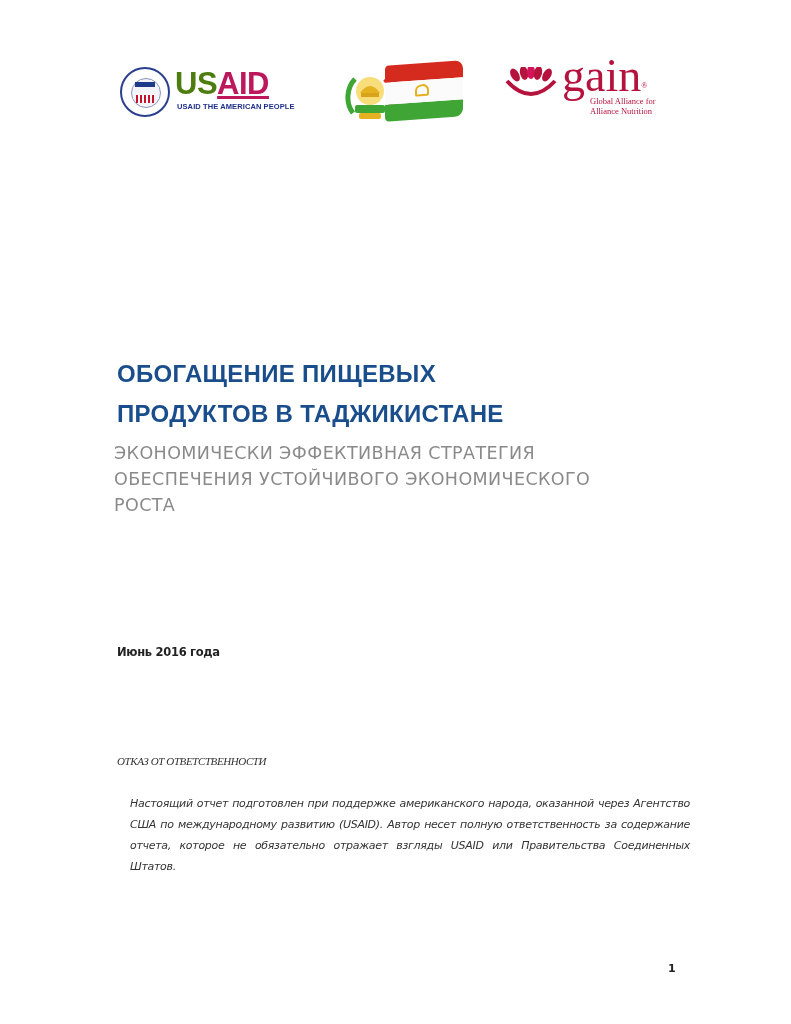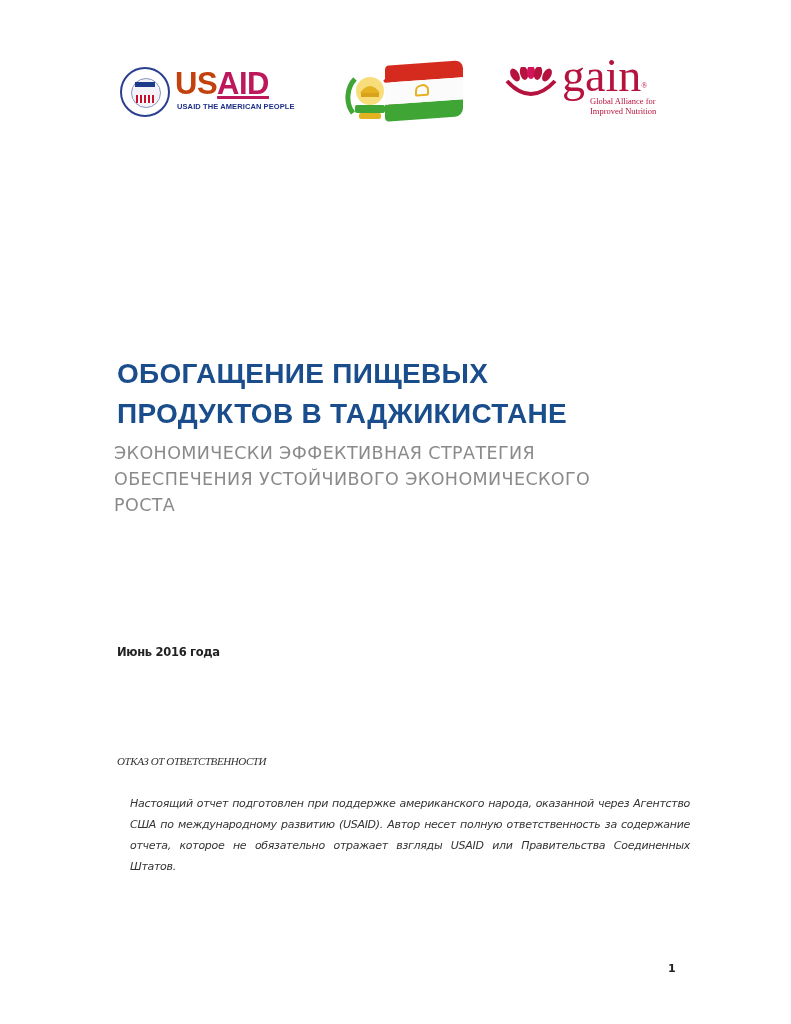--- a/index.html
+++ b/index.html
@@ -7,42 +7,42 @@
 
     .logos { position: absolute; top: 55px; left: 0; width: 791px; height: 75px; }
 
     
     .usaid { position: absolute; left: 120px; top: 10px; width: 175px; height: 55px; }
     .usaid-seal { position: absolute; left: 0; top: 2px; width: 50px; height: 50px; border-radius: 50%; border: 2px solid #2a3f8f; box-sizing: border-box; background: #fff; }
     .usaid-seal .inner { position: absolute; left: 9px; top: 9px; width: 28px; height: 28px; border-radius: 50%; border: 1px solid #8a94c0; background: #f4f4f8; }
     .usaid-seal .band { position: absolute; left: 13px; top: 13px; width: 20px; height: 5px; background: #1e3a8a; }
     .usaid-seal .stripes { position: absolute; left: 14px; top: 26px; width: 18px; height: 8px; background: repeating-linear-gradient(90deg, #c8102e 0 2px, #fff 2px 4px); }
     .usaid-word { position: absolute; left: 55px; top: 2px; font-weight: bold; font-size: 31px; letter-spacing: -0.5px; line-height: 34px; }
-    .usaid-word .us { color: #c2410c; }
+    .usaid-word .us { color: #4d7c0f; }
     .usaid-word .aid { color: #be185d; text-decoration: underline; }
     .usaid-tag { position: absolute; left: 57px; top: 37px; font-size: 7.5px; color: #1e2f8a; font-weight: bold; letter-spacing: 0.1px; white-space: nowrap; }
 
     
     .tajik { position: absolute; left: 345px; top: 8px; width: 120px; height: 62px; }
     .emblem { position: absolute; left: 0; top: 6px; width: 50px; height: 54px; }
     .flag { position: absolute; left: 40px; top: 0; width: 78px; height: 58px; transform: skewY(-4deg); }
     .flag .r { height: 17px; background: #d52b1e; border-radius: 4px 8px 0 0; }
     .flag .w { height: 22px; background: #fbfbfb; position: relative; }
     .flag .w .crown { position: absolute; left: 30px; top: 4px; width: 14px; height: 12px; border-radius: 50% 50% 2px 2px; border: 2px solid #e4b120; box-sizing: border-box; }
     .flag .g { height: 17px; background: #3fa535; border-radius: 0 0 8px 4px; }
 
     
     .gain { position: absolute; left: 505px; top: 4px; width: 170px; height: 60px; }
     .gain-bowl { position: absolute; left: 0; top: 8px; width: 52px; height: 32px; }
     .gain-word { position: absolute; left: 57px; top: -6px; font-family: "Liberation Serif", serif; font-size: 46px; color: #b5123e; line-height: 46px; }
     .gain-word sup { font-size: 8px; vertical-align: top; position: relative; top: 10px; }
     .gain-tag { position: absolute; left: 85px; top: 37px; font-family: "Liberation Serif", serif; font-size: 8.5px; color: #b5123e; line-height: 10px; }
 
     
-    .title { position: absolute; left: 117px; top: 354px; margin: 0; font-family: "Liberation Sans", sans-serif; font-weight: bold; font-size: 28px; line-height: 40px; color: #1a4d8c; letter-spacing: 0.3px; }
+    .title { position: absolute; left: 117px; top: 354px; margin: 0; font-family: "Liberation Sans", sans-serif; font-weight: bold; font-size: 24px; line-height: 40px; color: #1a4d8c; letter-spacing: 0.3px; }
     .subtitle { position: absolute; left: 114px; top: 440px; margin: 0; width: 560px; font-family: "DejaVu Sans", sans-serif; font-size: 17.5px; line-height: 26px; color: #8a8a8a; letter-spacing: 0.4px; font-weight: normal; }
 
     .date { position: absolute; left: 117px; top: 645px; font-family: "DejaVu Sans", sans-serif; font-size: 11.5px; font-weight: bold; color: #222; letter-spacing: -0.3px; }
 
     .disclaimer-heading { position: absolute; left: 117px; top: 755px; font-family: Liberation Serif, serif; font-style: italic; font-size: 11px; color: #333; letter-spacing: -0.4px; }
     .disclaimer-text { position: absolute; left: 117px; top: 780px; width: 560px; font-family: "DejaVu Sans", sans-serif; font-style: italic; font-size: 11px; line-height: 21px; color: #333; text-align: justify; letter-spacing: -0.3px; margin: 13px; }
 
     .page-number { position: absolute; left: 668px; top: 962px; font-family: "DejaVu Sans", sans-serif; font-size: 11px; font-weight: bold; color: #222; }
   </style>
 </head>
@@ -85,21 +85,21 @@
       <path d="M2 14 Q26 40 50 14" stroke="#b5123e" stroke-width="4" fill="none"></path>
       <ellipse cx="10" cy="8" rx="4" ry="7" fill="#b5123e" transform="rotate(-30 10 8)"></ellipse>
       <ellipse cx="19" cy="6" rx="4" ry="7" fill="#b5123e" transform="rotate(-12 19 6)"></ellipse>
       <ellipse cx="26" cy="5" rx="4" ry="7" fill="#d4145a"></ellipse>
       <ellipse cx="33" cy="6" rx="4" ry="7" fill="#b5123e" transform="rotate(12 33 6)"></ellipse>
       <ellipse cx="42" cy="8" rx="4" ry="7" fill="#b5123e" transform="rotate(30 42 8)"></ellipse>
     </svg>
     <div class="gain-word"><span>gain</span><sup>®</sup></div>
     <div class="gain-tag">
       <div>Global Alliance for</div>
-      <div>Improved Nutrition</div>
+      <div>Alliance Nutrition</div>
     </div>
   </div>
 </div>
 
 <h1 class="title">
   <div>ОБОГАЩЕНИЕ ПИЩЕВЫХ</div>
   <div>ПРОДУКТОВ В ТАДЖИКИСТАНЕ</div>
 </h1>
 
 <h2 class="subtitle">

